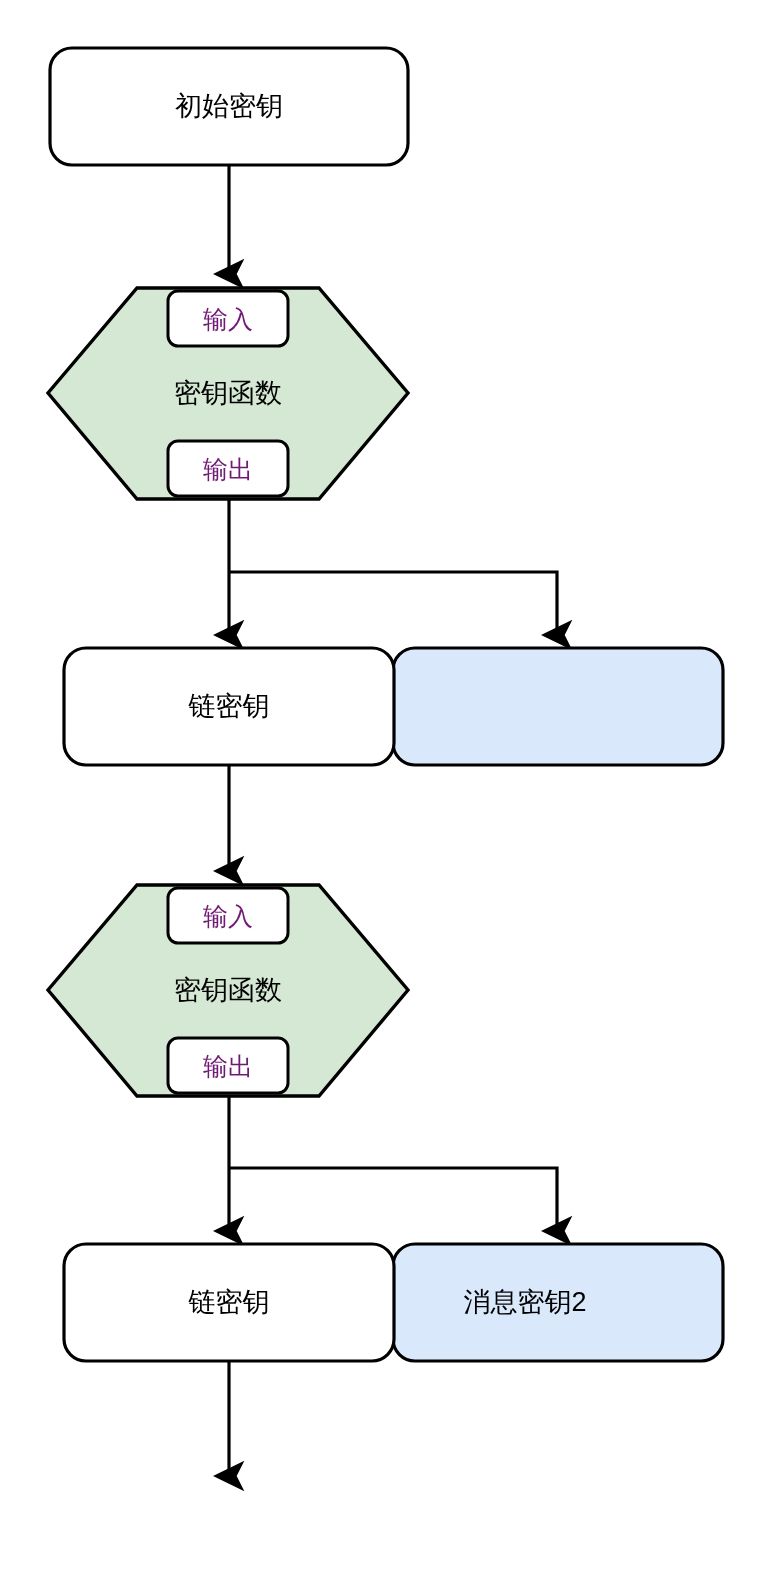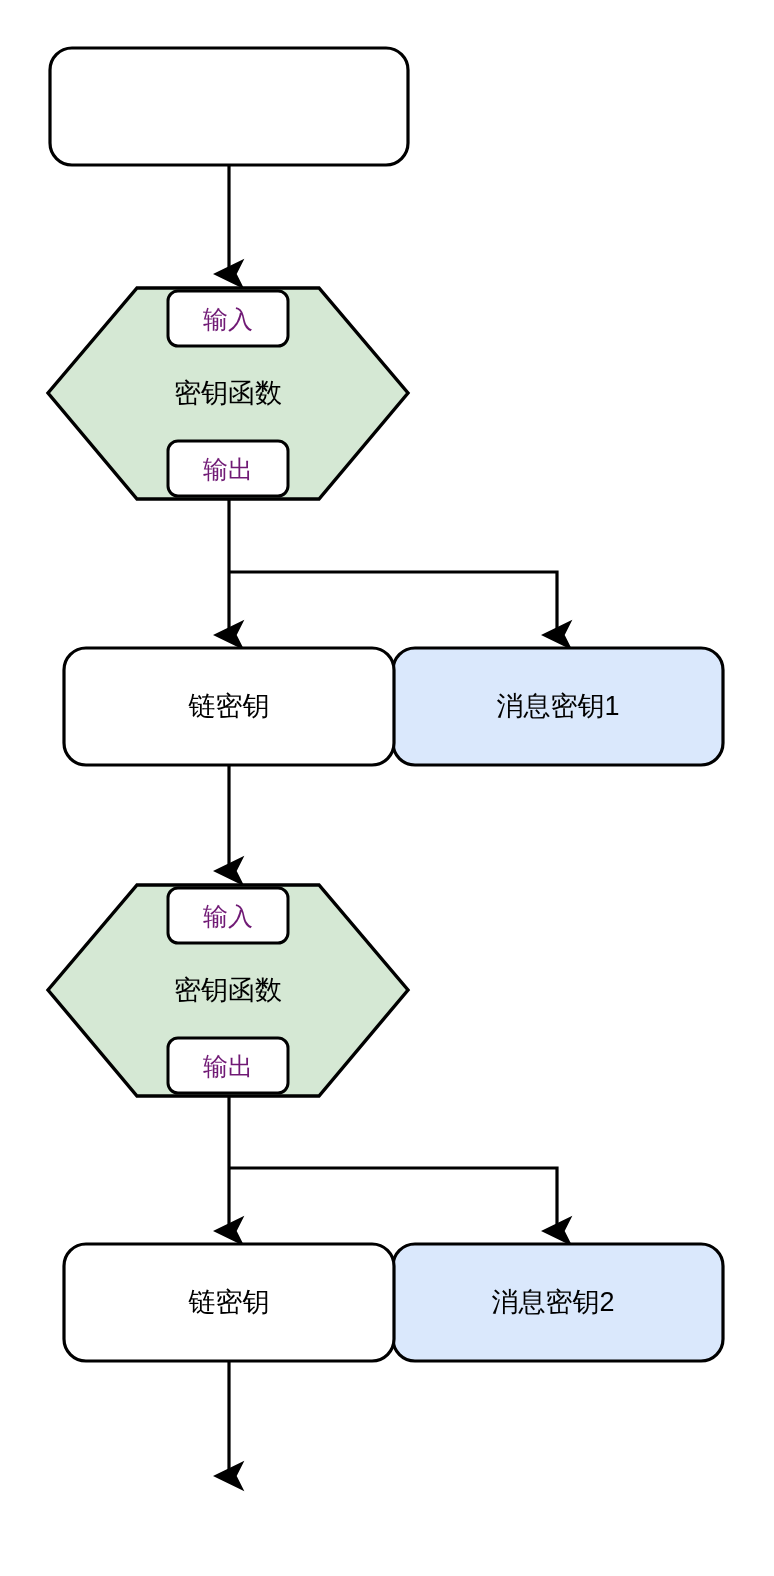--- a/index.html
+++ b/index.html
@@ -83,28 +83,28 @@
     <rect x="64" y="648" width="330" height="117" rx="22" ry="22" fill="#ffffff" stroke="#000000" stroke-width="3.2"></rect>
 
     <polygon points="137,885 319,885 408,990 319,1096 137,1096 48,990" fill="#d5e8d4" stroke="#000000" stroke-width="3.4"></polygon>
     <rect x="168" y="888" width="120" height="55" rx="10" ry="10" fill="#ffffff" stroke="#000000" stroke-width="3"></rect>
     <rect x="168" y="1038" width="120" height="55" rx="10" ry="10" fill="#ffffff" stroke="#000000" stroke-width="3"></rect>
 
     <rect x="393" y="1244" width="330" height="117" rx="22" ry="22" fill="#dae8fc" stroke="#000000" stroke-width="3.2"></rect>
     <rect x="64" y="1244" width="330" height="117" rx="22" ry="22" fill="#ffffff" stroke="#000000" stroke-width="3.2"></rect>
   </svg>
 
+  <div class="node-label" style="left:50px; top:48px; width:358px; height:117px;">初始密钥</div>
 
   <div class="sub-label" style="left:168px; top:291px; width:120px; height:55px;">输入</div>
   <div class="node-label" style="left:48px; top:366px; width:360px; height:54px;">密钥函数</div>
   <div class="sub-label" style="left:168px; top:441px; width:120px; height:55px;">输出</div>
 
   <div class="node-label" style="left:64px; top:648px; width:330px; height:117px;">链密钥</div>
-  <div class="node-label" style="left:393px; top:648px; width:330px; height:117px;">消息密钥1</div>
 
   <div class="sub-label" style="left:168px; top:888px; width:120px; height:55px;">输入</div>
   <div class="node-label" style="left:48px; top:963px; width:360px; height:54px;">密钥函数</div>
   <div class="sub-label" style="left:168px; top:1038px; width:120px; height:55px;">输出</div>
 
   <div class="node-label" style="left:64px; top:1244px; width:330px; height:117px;">链密钥</div>
-  <div class="node-label" style="left:393px; top:1244px; width:264px; height:117px;padding-left:28px;">消息密钥2</div>
+  <div class="node-label" style="left:393px; top:1244px; width:264px; height:117px;">消息密钥2</div>
 
 </div>
 
 </body></html>

